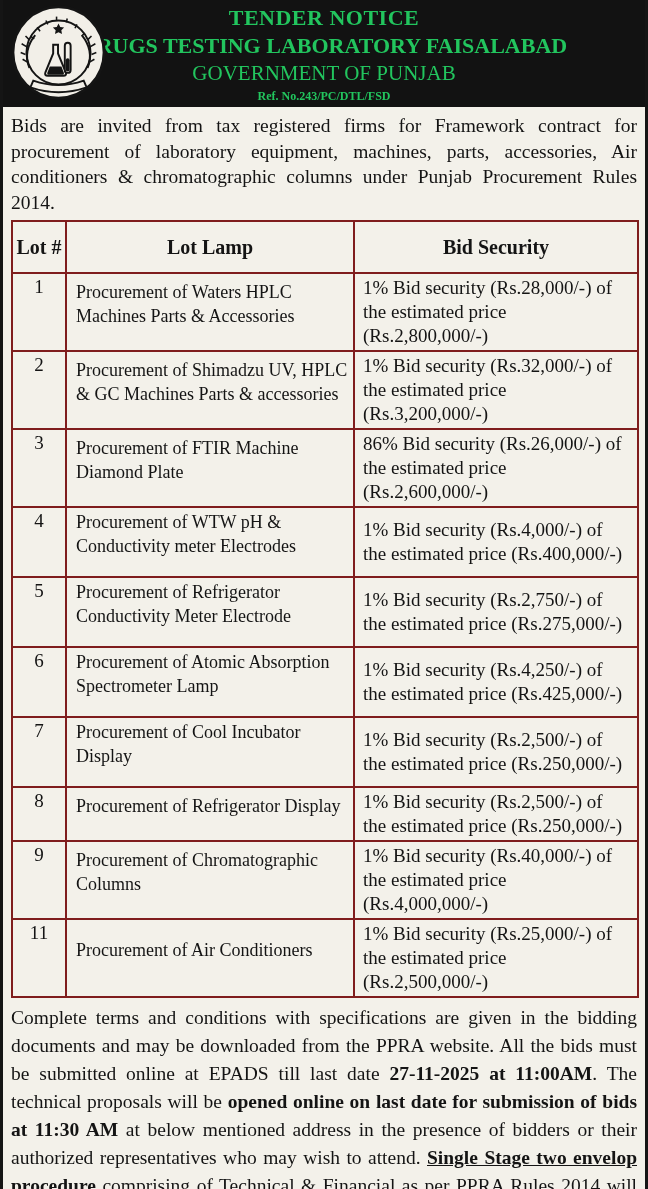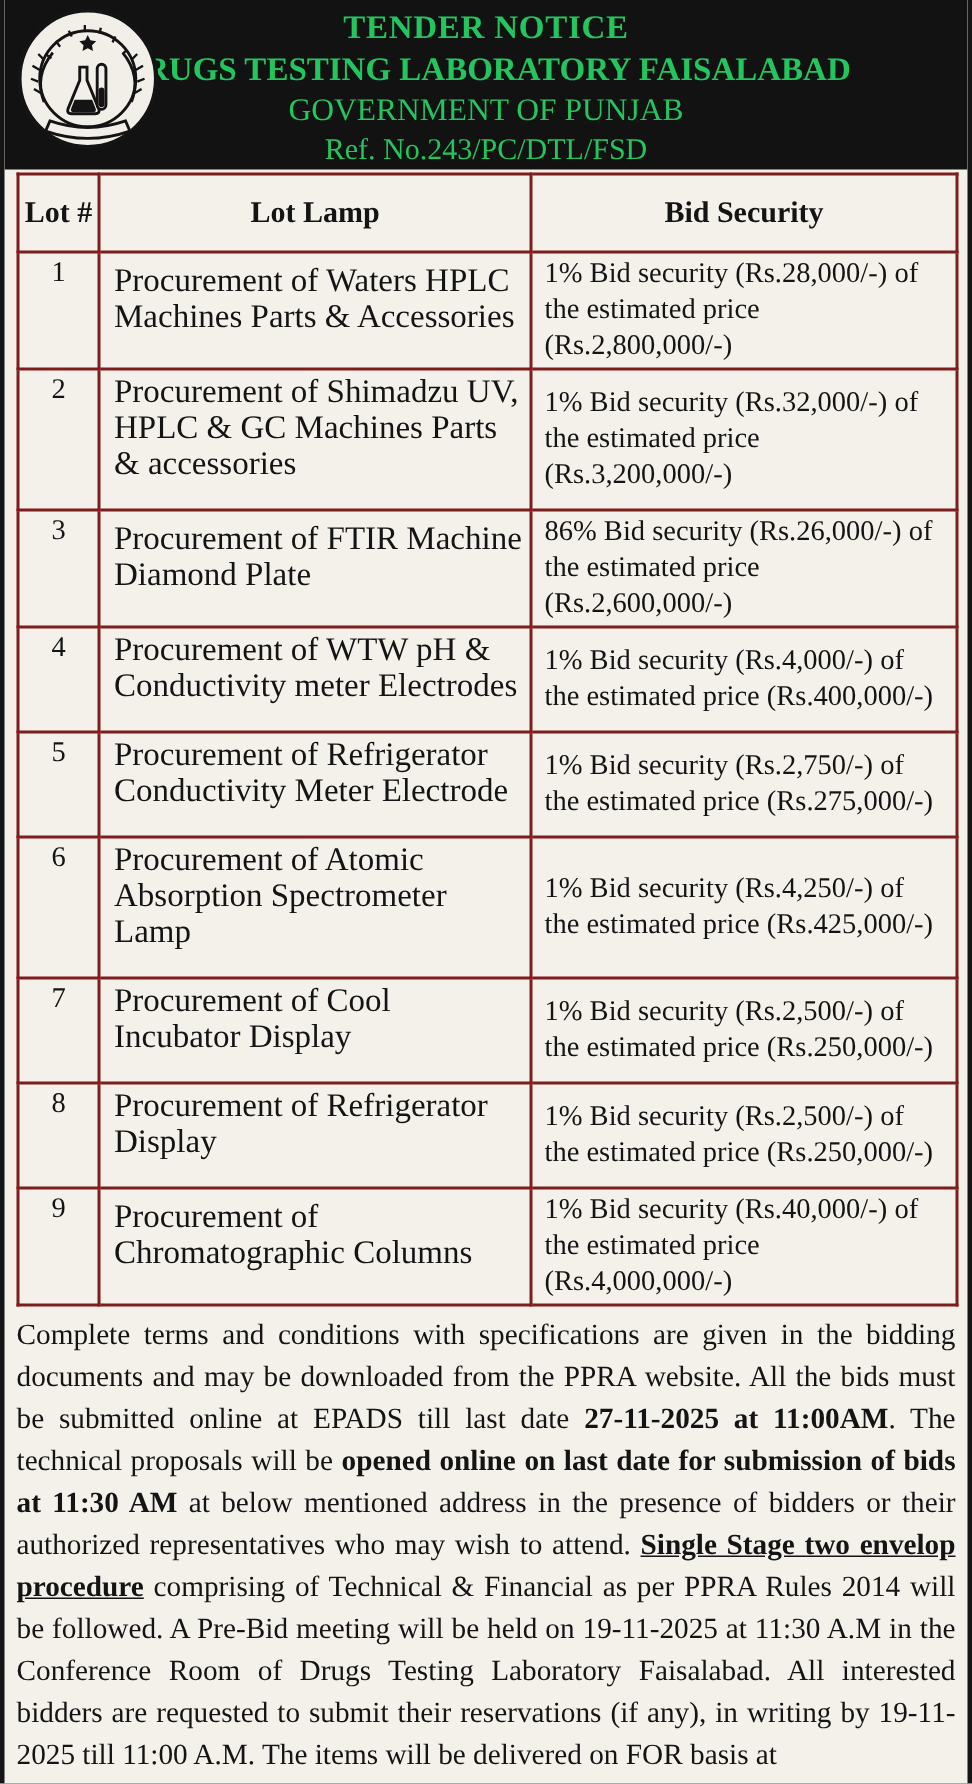--- a/index.html
+++ b/index.html
@@ -21,21 +21,21 @@
     position:relative;
     background:#121212;
     color:#22c55e;
     text-align:center;
     padding:5px 8px 7px 8px;
     min-height:107px;
   }
   .masthead .t1 { font-size:22px; font-weight:bold; letter-spacing:.5px; }
   .masthead .t2 { font-size:22px; font-weight:bold; margin-top:2px; }
   .masthead .t3 { font-size:21px; font-weight:normal; margin-top:2px; }
-  .masthead .t4 { font-size:20px; font-weight:normal; margin-top:3px; }
+  .masthead .t4 { font-size:12px; font-weight:bold; margin-top:3px; }
   .logo {
     position:absolute; left:7px; top:4px;
     width:97px; height:97px;
   }
   
   .intro {
     padding:6px 8px 3px 8px;
     font-size:19.5px;
     line-height:25.5px;
     text-align:justify;
@@ -53,21 +53,21 @@
     height:52px; padding:2px; line-height:23px;
   }
   col.c-lot { width:54px; }
   col.c-title { width:288px; }
   col.c-sec { width:284px; }
   td.lot {
     text-align:center; vertical-align:top;
     font-size:19px; padding-top:2px;
   }
   td.title {
-    font-size:22px; line-height:24px;
+    font-size:18px; line-height:24px;
     padding:2px 4px 18px 9px; vertical-align:middle;
   }
   td.sec {
     font-size:19px; line-height:24px;
     vertical-align:middle;
     padding:2px 8px;
   }
   tr.lotrow { height:50px; }
   
   .terms {
@@ -124,20 +124,21 @@
       </g>
 
       <path d="M24 79 q26 9 52 0 l3 7 q-29 10 -58 0 z" fill="#f2efe8" stroke="#141414" stroke-width="2"></path>
     </svg>
     <div class="t1">TENDER NOTICE</div>
     <div class="t2">DRUGS TESTING LABORATORY FAISALABAD</div>
     <div class="t3">GOVERNMENT OF PUNJAB</div>
     <div class="t4">Ref. No.243/PC/DTL/FSD</div>
   </div>
 
+  <p class="intro">Bids are invited from tax registered firms for Framework contract for procurement of laboratory equipment, machines, parts, accessories, Air conditioners &amp; chromatographic columns under Punjab Procurement Rules 2014.</p>
 
   <table class="lots">
     <colgroup>
         <col class="c-lot">
         <col class="c-title">
         <col class="c-sec">
       </colgroup>
     <thead>
       <tr>
         <th>Lot #</th>
@@ -184,18 +185,23 @@
       <tr class="lotrow">
         <td class="lot">8</td>
         <td class="title">Procurement of Refrigerator Display</td>
         <td class="sec">1% Bid security (Rs.2,500/-) of the estimated price (Rs.250,000/-)</td>
       </tr>
       <tr class="lotrow">
         <td class="lot">9</td>
         <td class="title">Procurement of Chromatographic Columns</td>
         <td class="sec">1% Bid security (Rs.40,000/-) of the estimated price (Rs.4,000,000/-)</td>
       </tr>
+      <tr class="lotrow">
+        <td class="lot">11</td>
+        <td class="title">Procurement of Air Conditioners</td>
+        <td class="sec">1% Bid security (Rs.25,000/-) of the estimated price (Rs.2,500,000/-)</td>
+      </tr>
     </tbody>
   </table>
 
   <p class="terms"><span class="seg">Complete terms and conditions with specifications are given in the bidding documents and may be downloaded from the PPRA website. All the bids must be submitted online at EPADS till last date </span><span class="seg b">27-11-2025 at 11:00AM</span><span class="seg">. The technical proposals will be </span><span class="seg b">opened online on last date for submission of bids at 11:30 AM</span><span class="seg"> at below mentioned address in the presence of bidders or their authorized representatives who may wish to attend. </span><span class="seg bu">Single Stage two envelop procedure</span><span class="seg"> comprising of Technical &amp; Financial as per PPRA Rules 2014 will be followed. A Pre-Bid meeting will be held on 19-11-2025 at 11:30 A.M in the Conference Room of Drugs Testing Laboratory Faisalabad. All interested bidders are requested to submit their reservations (if any), in writing by 19-11-2025 till 11:00 A.M. The items will be delivered on FOR basis at </span></p>
 
 </div>
 
 </body></html>

